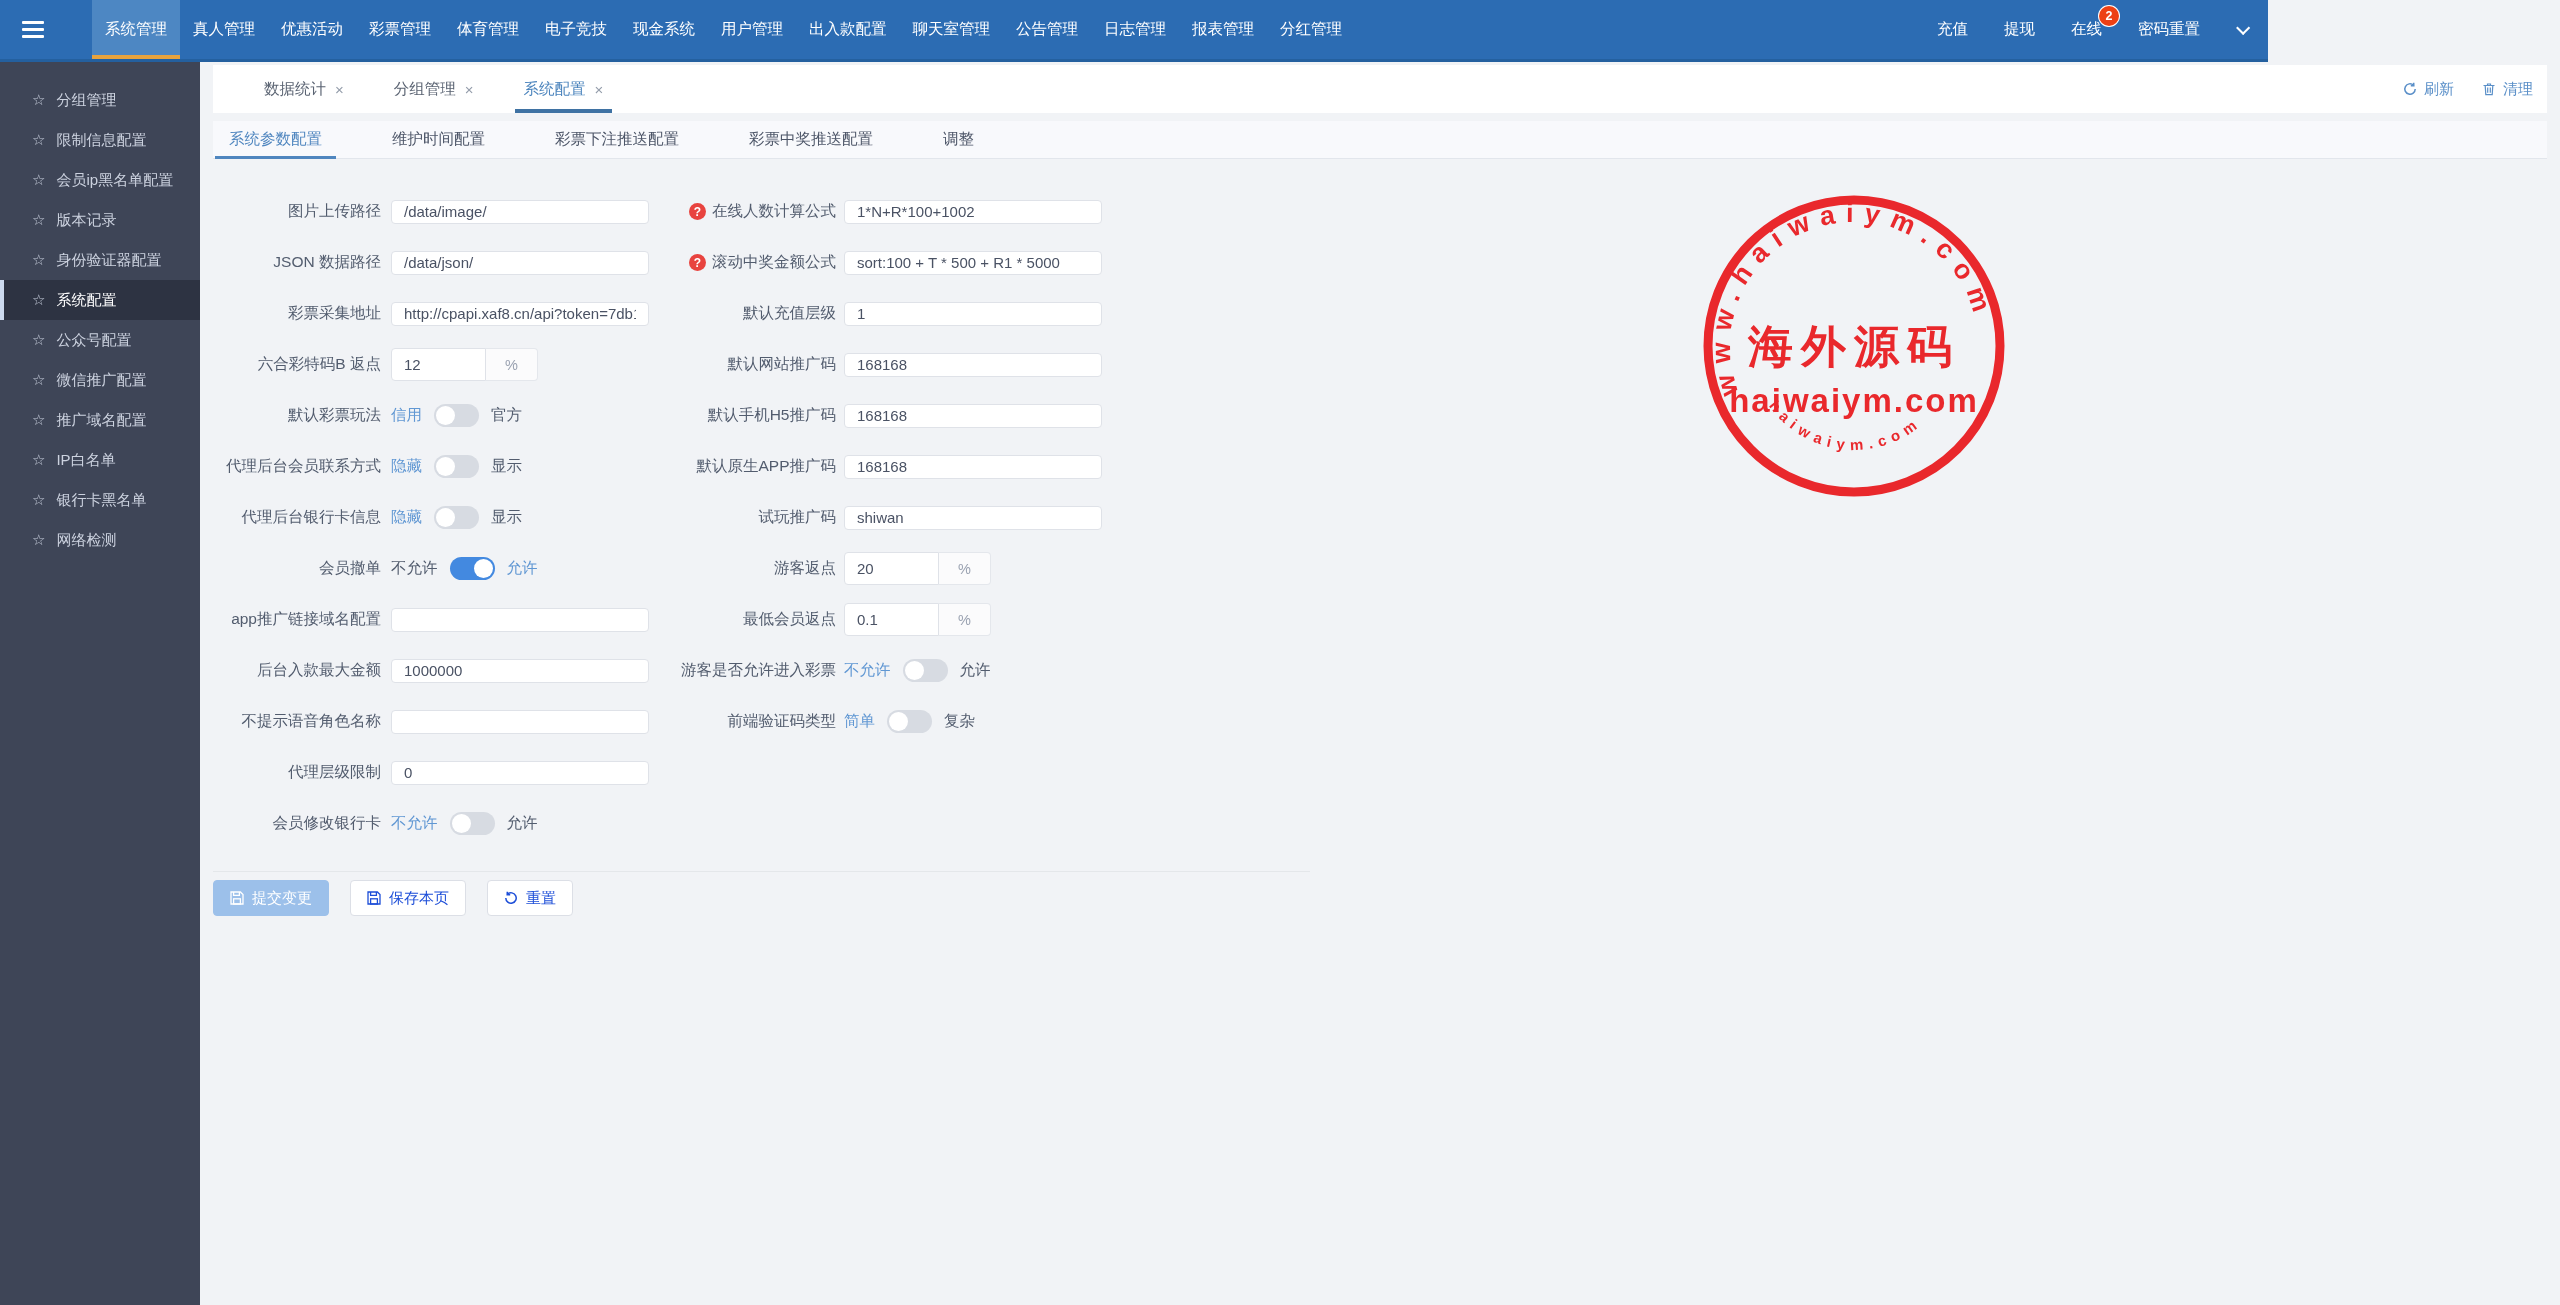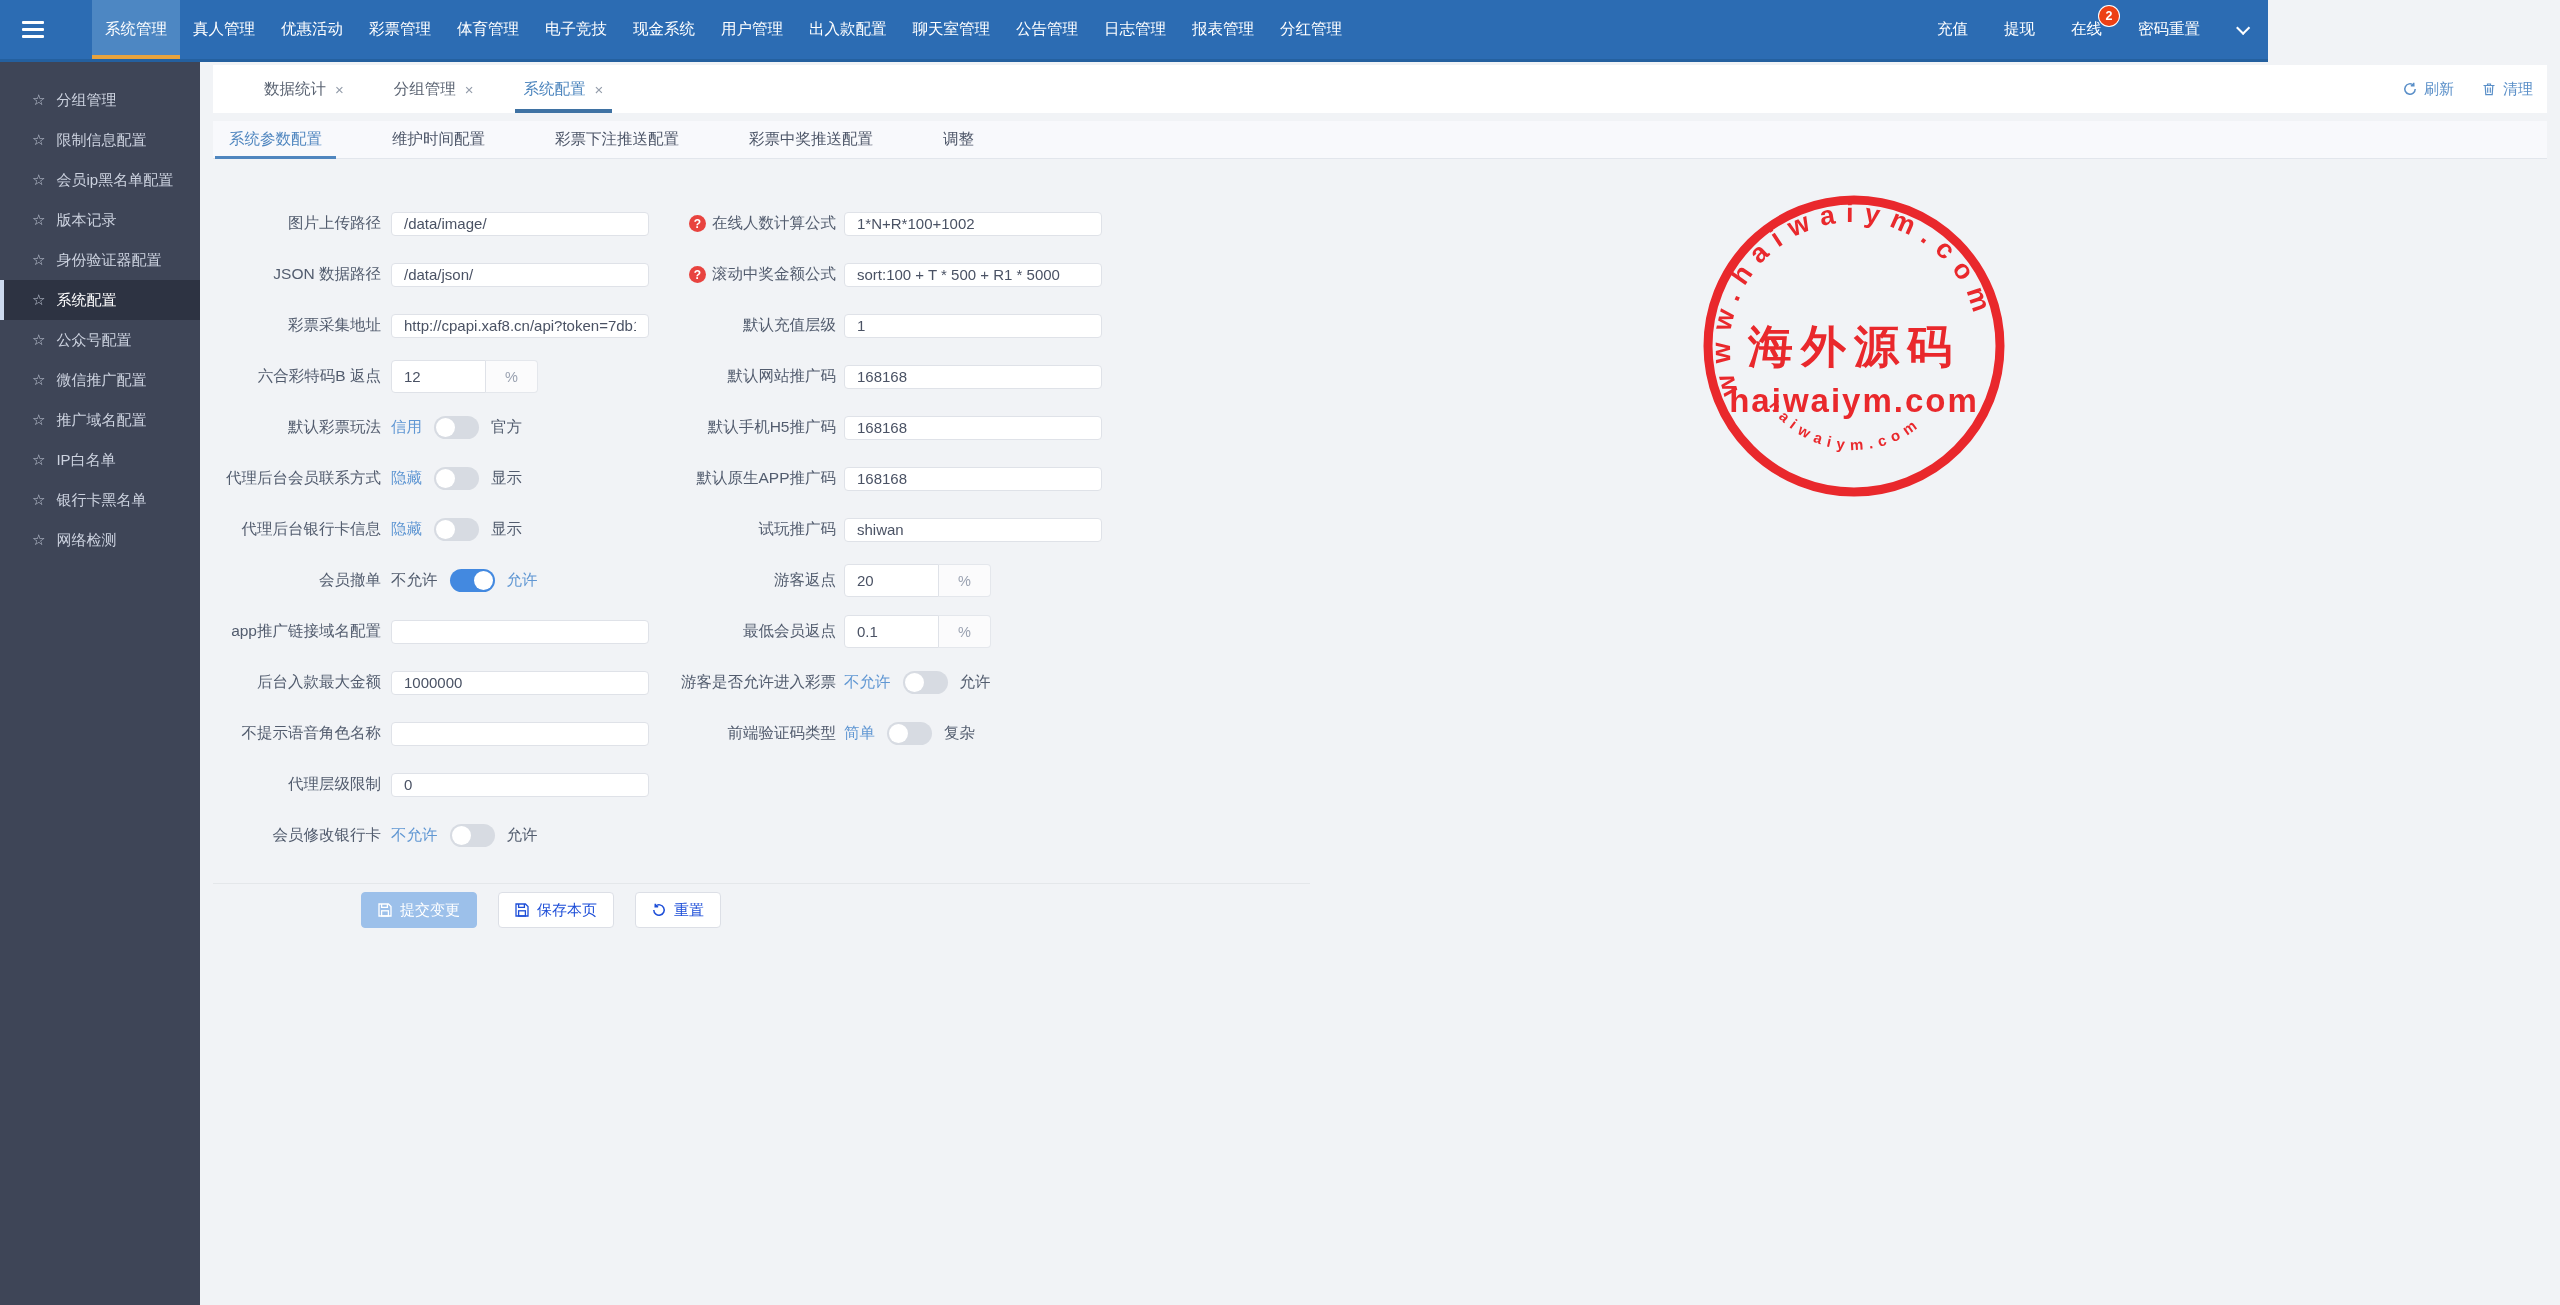--- a/index.html
+++ b/index.html
@@ -40,21 +40,21 @@
               padding:0 14px 0 26px; }
   .tab { display:flex; align-items:center; gap:9px; margin:0 22px; font-size:15.5px; color:#5a6372;
          cursor:pointer; position:relative; padding:0 3px; }
   .tab-close { color:#939caa; font-size:15px; cursor:pointer; }
   .tab.active { color:#4b84bd; }
   .tab.active::after { content:""; position:absolute; left:-6px; right:-6px; bottom:0; height:4px;
                        background:#3f72a3; }
   .tab-actions { margin-left:auto; display:flex; align-items:center; gap:28px; }
   .tab-action { display:flex; align-items:center; gap:7px; color:#5a8fc8; font-size:15px; cursor:pointer; }
 
-  .subtabs { margin:8px 13px 12px 13px; background:#f8f9fc; border-bottom:1px solid #e2e6ec;
+  .subtabs { margin:8px 13px 0 13px; background:#f8f9fc; border-bottom:1px solid #e2e6ec;
              height:38px; display:flex; align-items:stretch; padding-left:16px; }
   .subtab { display:flex; align-items:center; margin-right:70px; font-size:15.5px; color:#4d5668;
             cursor:pointer; position:relative; white-space:nowrap; }
   .subtab.active { color:#4f86bf; }
   .subtab.active::after { content:""; position:absolute; left:-14px; right:-14px; bottom:-1px;
                           height:3px; background:#4f86bf; }
 
   
   .form-area { margin-left:13px; padding-top:36px; width:1100px; }
   .form-columns { display:flex; }
@@ -82,21 +82,21 @@
   .t-label { font-size:15.5px; color:#525c6e; }
   .t-label.selected { color:#6097d3; }
   .switch { width:45px; height:23px; border-radius:12px; background:#d7dbe2; margin:0 12px;
             position:relative; cursor:pointer; transition:background .2s; }
   .switch::after { content:""; position:absolute; top:2px; left:2px; width:19px; height:19px;
                    border-radius:50%; background:#fff; }
   .switch.on { background:#4389e0; }
   .switch.on::after { left:auto; right:2px; }
 
   .divider { border-top:1px solid #e4e7ea; margin-top:13px; width:1097px; }
-  .btn-row { margin-top:7px; margin-left:148px; display:flex; gap:21px; padding-top:1px; }
+  .btn-row { margin-top:7px; display:flex; gap:21px; padding-top:1px; }
   .btn { height:36px; padding:0 16px; border-radius:4px; font-size:15px; display:flex;
          align-items:center; gap:8px; cursor:pointer; white-space:nowrap; border:1px solid transparent; }
   .btn-primary { background:#9cc0ea; color:#fff; border-color:#9cc0ea; }
   .btn-default { background:#fff; color:#1d4ed8; border-color:#dcdfe6; }
   .btn svg, .tab-action svg { display:block; }
 
   
   .stamp { position:absolute; left:1698px; top:190px; width:312px; height:312px; opacity:.93;
            pointer-events:none; z-index:5; }
 </style>

